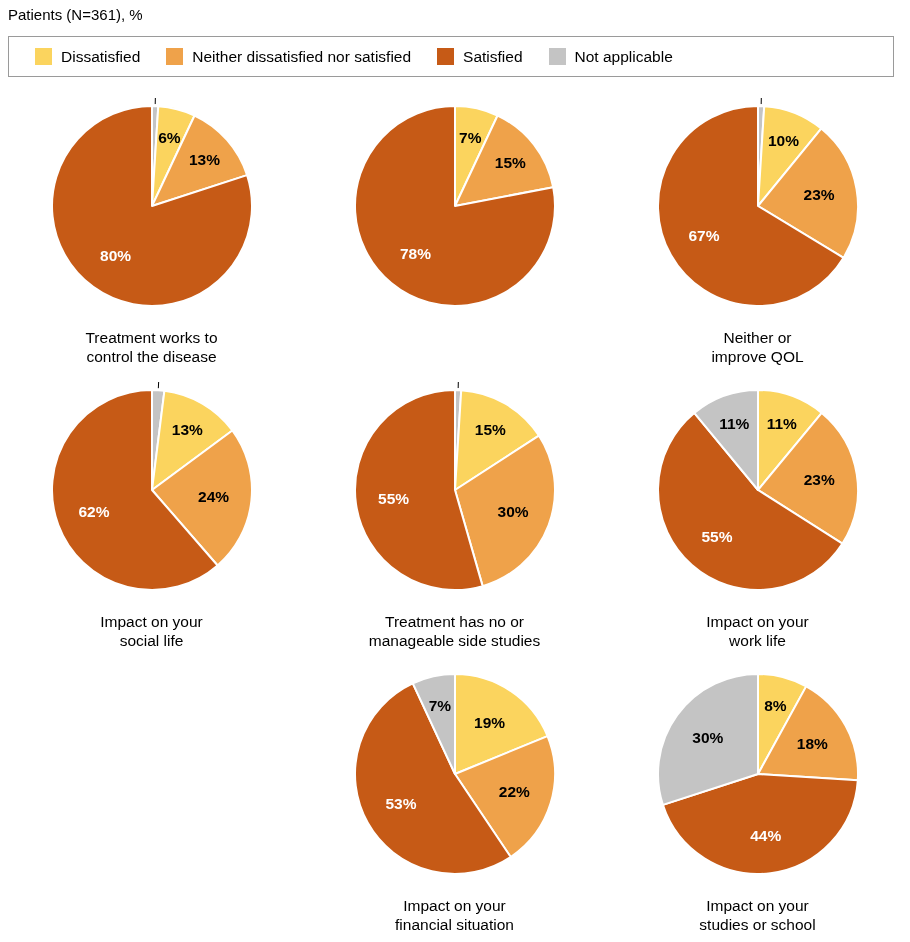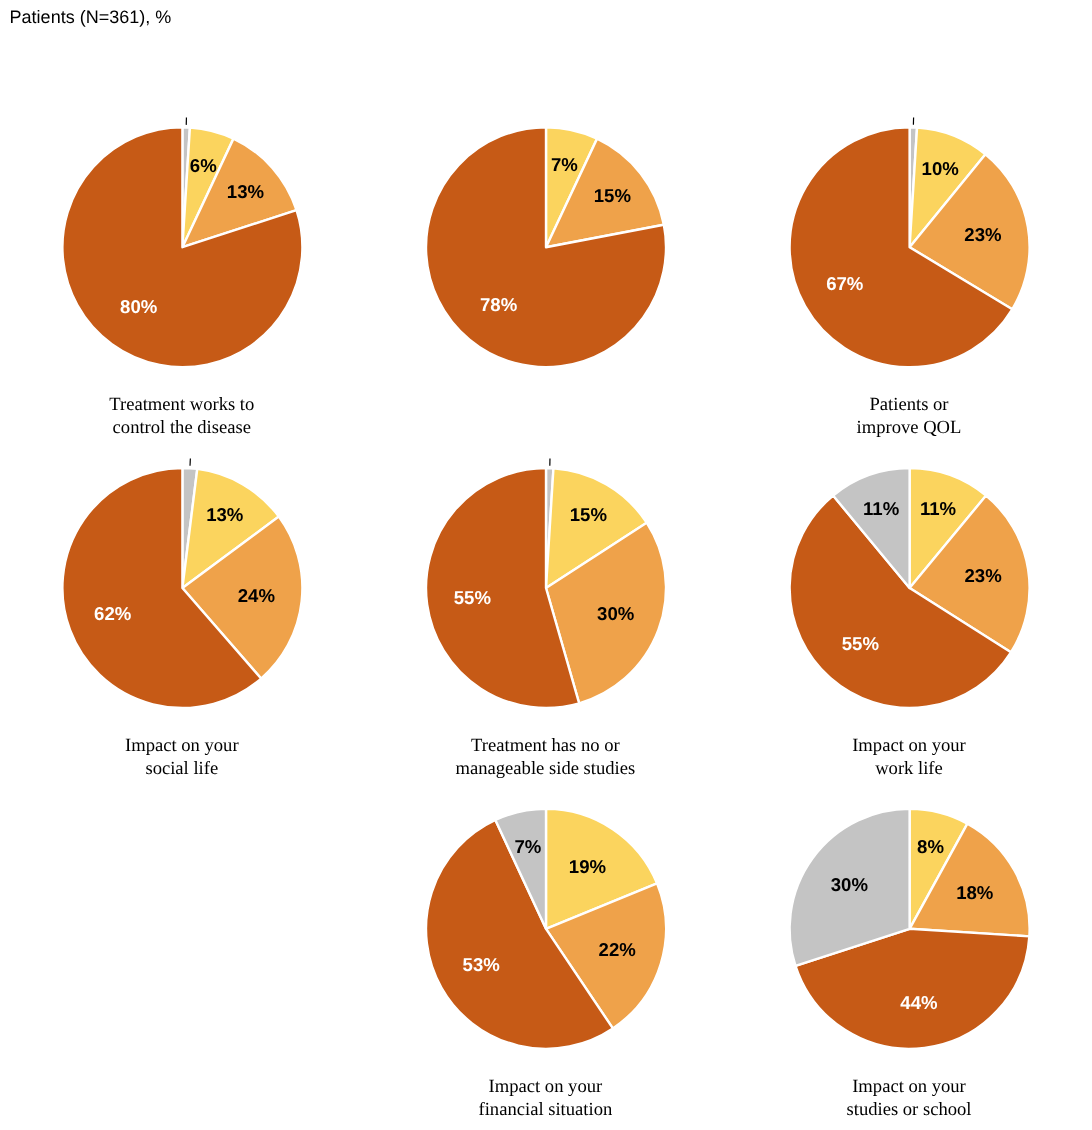--- a/index.html
+++ b/index.html
@@ -86,21 +86,20 @@
   .cell-caption {
     position: absolute;
     left: 0;
     bottom: 8px;
     width: 303px;
     text-align: center;
     font-size: 15.5px;
     line-height: 19px;
     color: #000;
     white-space: pre-line;
-    font-family: Liberation Serif, serif;
   }
   .slice-label {
     font-family: "Liberation Sans", sans-serif;
     font-size: 15.5px;
     font-weight: bold;
   }
   .slice-label.inside {
     fill: #ffffff;
   }
   .slice-label.inside-dark {
@@ -114,20 +113,38 @@
     stroke-width: 1;
   }
 </style>
 </head>
 <body>
 
 <div id="root">
 
   <div class="axis-title">Patients (N=361), %</div>
 
+  <div class="legend" id="legend">
+      <div class="legend-item">
+        <span class="legend-swatch" style="background: rgb(251, 212, 94);"></span>
+        <span class="legend-label">Dissatisfied</span>
+      </div>
+      <div class="legend-item">
+        <span class="legend-swatch" style="background: rgb(239, 162, 74);"></span>
+        <span class="legend-label">Neither dissatisfied nor satisfied</span>
+      </div>
+      <div class="legend-item">
+        <span class="legend-swatch" style="background: rgb(198, 90, 22);"></span>
+        <span class="legend-label">Satisfied</span>
+      </div>
+      <div class="legend-item">
+        <span class="legend-swatch" style="background: rgb(196, 196, 196);"></span>
+        <span class="legend-label">Not applicable</span>
+      </div>
+    </div>
 
   <div class="grid" id="grid">
       <div class="cell" style="left: 0px; top: 0px;">
         <div class="pie-wrap">
           <svg class="pie-svg" width="270" height="230" viewBox="0 0 270 230">
             <path d="M 135 108 L 135 8 A 100 100 0 0 1 141.27905195293135 8.19732715717285 Z" fill="#C4C4C4" stroke="#FFFFFF" stroke-width="2" stroke-linejoin="round"></path>
             <path d="M 135 108 L 141.27905195293135 8.19732715717285 A 100 100 0 0 1 177.57792915650728 17.517294753398048 Z" fill="#FBD45E" stroke="#FFFFFF" stroke-width="2" stroke-linejoin="round"></path>
             <path d="M 135 108 L 177.57792915650728 17.517294753398048 A 100 100 0 0 1 230.10565162951536 77.09830056250526 Z" fill="#EFA24A" stroke="#FFFFFF" stroke-width="2" stroke-linejoin="round"></path>
             <path d="M 135 108 L 230.10565162951536 77.09830056250526 A 100 100 0 1 1 134.99999999999997 8 Z" fill="#C65A16" stroke="#FFFFFF" stroke-width="2" stroke-linejoin="round"></path>
             <line x1="138.2038974259691" y1="6.050330842695374" x2="138.6436480530629" y2="-11.94276100242486" class="leader"></line>
@@ -159,21 +176,21 @@
             <path d="M 135 108 L 141.21696374314806 8.193440286640566 A 100 100 0 0 1 198.21364279743264 30.514289289711016 Z" fill="#FBD45E" stroke="#FFFFFF" stroke-width="2" stroke-linejoin="round"></path>
             <path d="M 135 108 L 198.21364279743264 30.514289289711016 A 100 100 0 0 1 220.5471662881164 159.78496248983254 Z" fill="#EFA24A" stroke="#FFFFFF" stroke-width="2" stroke-linejoin="round"></path>
             <path d="M 135 108 L 220.5471662881164 159.78496248983254 A 100 100 0 1 1 134.99999999999997 8 Z" fill="#C65A16" stroke="#FFFFFF" stroke-width="2" stroke-linejoin="round"></path>
             <line x1="138.17218595152337" y1="6.049339206217212" x2="138.6075840233011" y2="-11.943888745870623" class="leader"></line>
             <text x="124.60758402330109" y="-15.943888745870623" text-anchor="middle" class="slice-label outside">1%</text>
             <text x="160.52560683978587" y="47.81991565316385" text-anchor="middle" class="slice-label inside-dark">10%</text>
             <text x="196.09492494789825" y="102.4448995452113" text-anchor="middle" class="slice-label inside-dark">23%</text>
             <text x="80.98789969780309" y="143.441633020346" text-anchor="middle" class="slice-label inside">67%</text>
           </svg>
         </div>
-        <div class="cell-caption">Patients or
+        <div class="cell-caption">Neither or
 improve QOL</div>
       </div>
       <div class="cell" style="left: 0px; top: 284px;">
         <div class="pie-wrap">
           <svg class="pie-svg" width="270" height="230" viewBox="0 0 270 230">
             <path d="M 135 108 L 135 8 A 100 100 0 0 1 147.40987526132596 8.773012763672355 Z" fill="#C4C4C4" stroke="#FFFFFF" stroke-width="2" stroke-linejoin="round"></path>
             <path d="M 135 108 L 147.40987526132596 8.773012763672355 A 100 100 0 0 1 215.34969546386756 48.46911357233339 Z" fill="#FBD45E" stroke="#FFFFFF" stroke-width="2" stroke-linejoin="round"></path>
             <path d="M 135 108 L 215.34969546386756 48.46911357233339 A 100 100 0 0 1 200.59286016999403 183.48229391532567 Z" fill="#EFA24A" stroke="#FFFFFF" stroke-width="2" stroke-linejoin="round"></path>
             <path d="M 135 108 L 200.59286016999403 183.48229391532567 A 100 100 0 1 1 134.99999999999997 8 Z" fill="#C65A16" stroke="#FFFFFF" stroke-width="2" stroke-linejoin="round"></path>
             <line x1="141.34130301801102" y1="6.197309092373374" x2="142.21167794205175" y2="-11.775609267496947" class="leader"></line>

